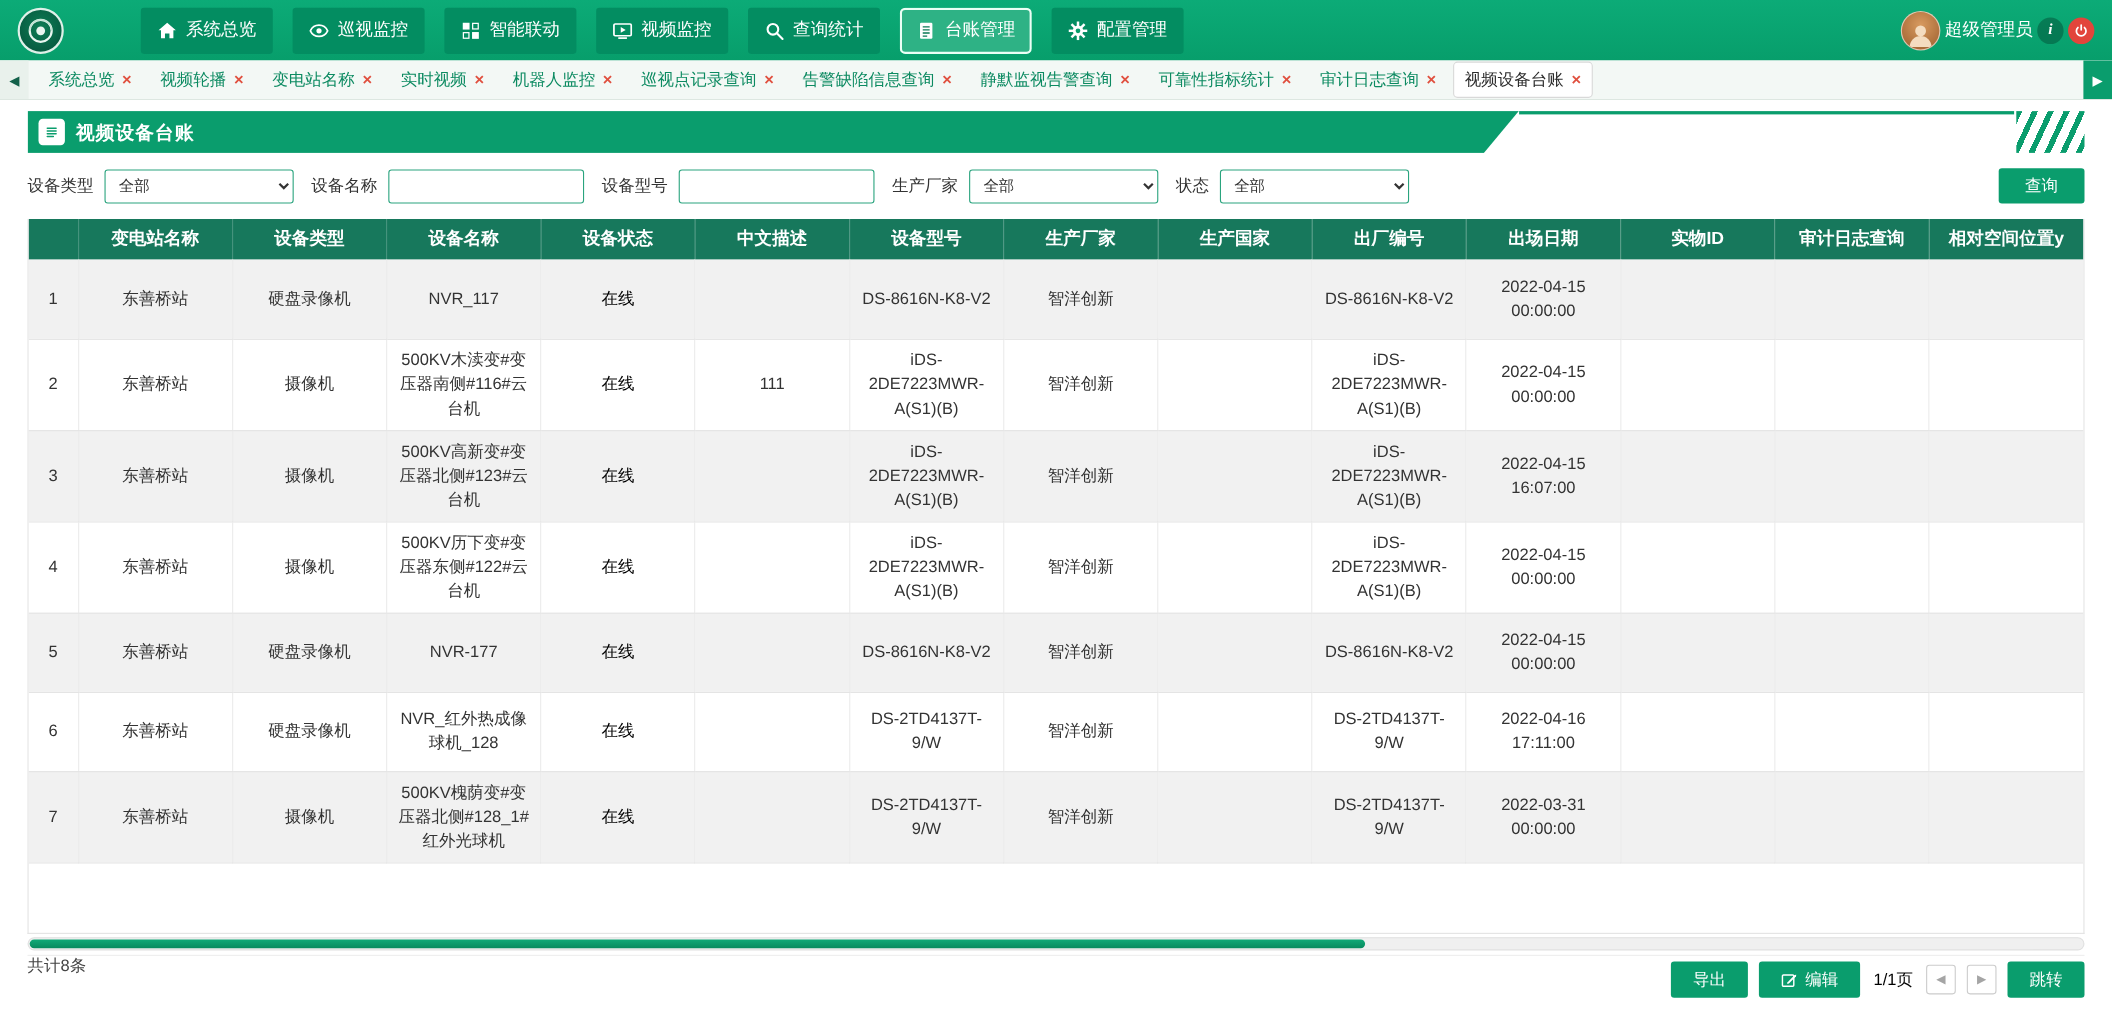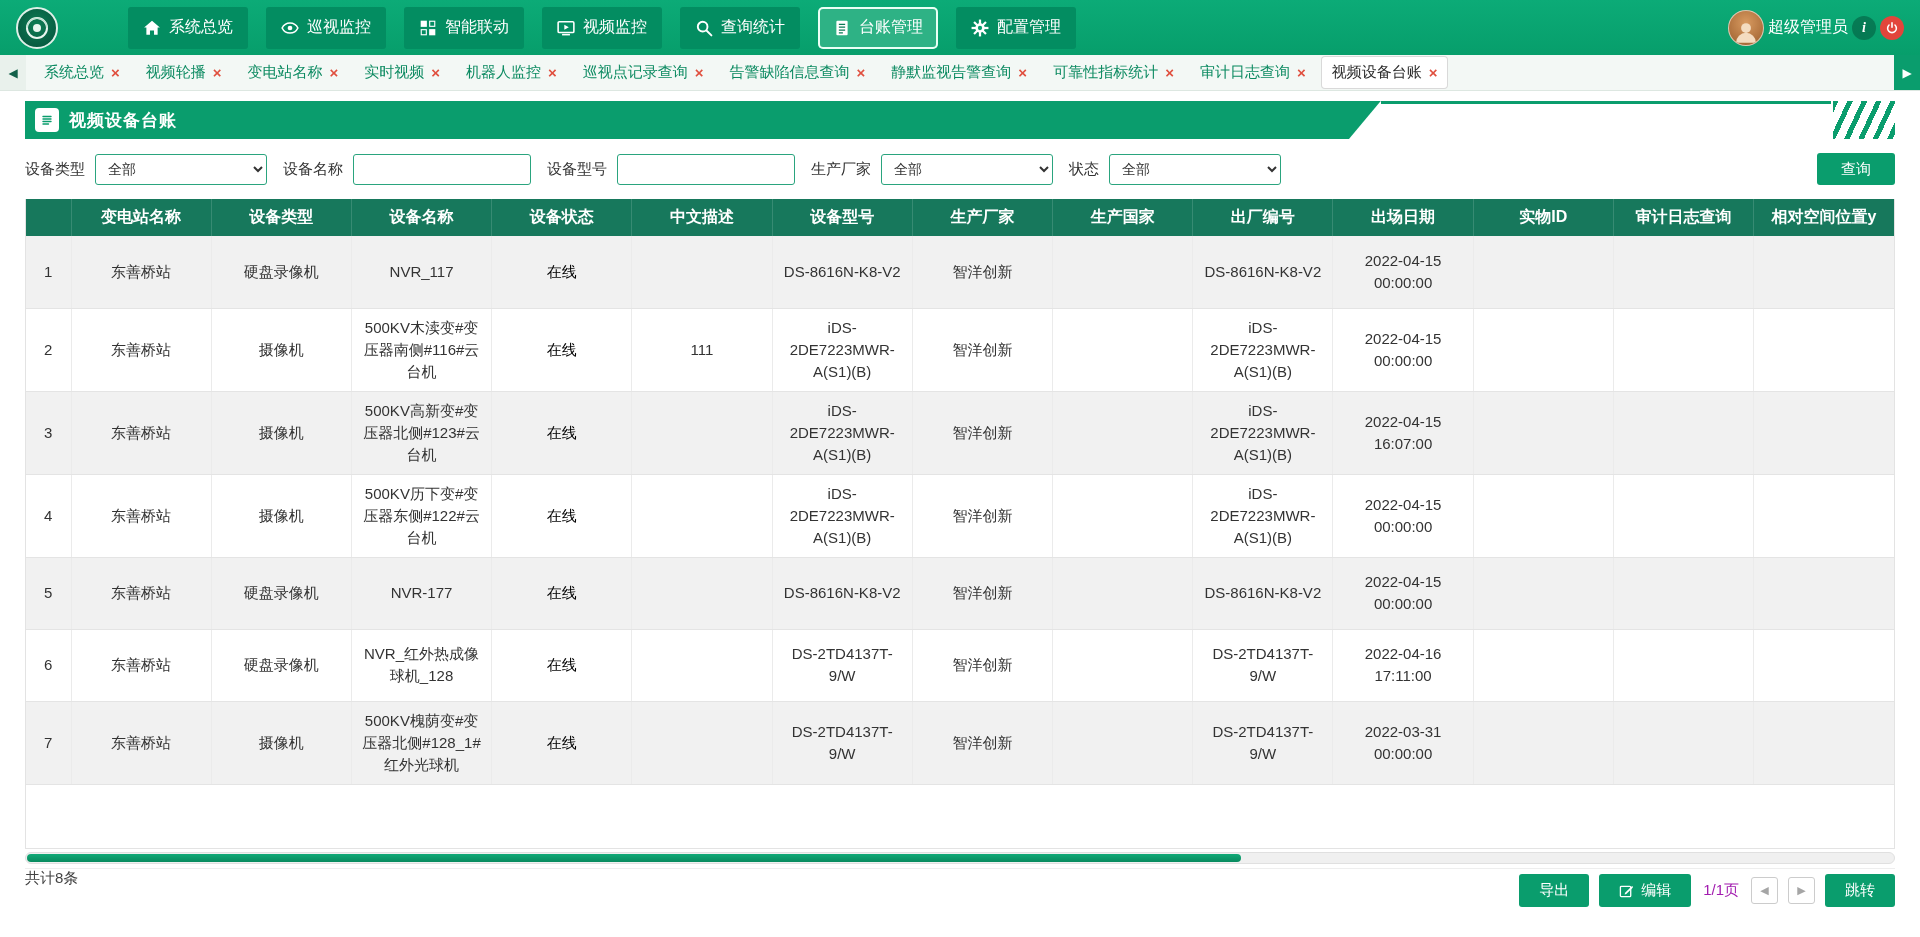--- a/index.html
+++ b/index.html
@@ -73,21 +73,21 @@
 
 
 .hscroll{flex:0 0 12px;height:12px;margin-top:3px;background:#f0f0f0;border:1px solid #e0e0e0;border-radius:6px;position:relative;cursor:pointer}
 .hthumb{position:absolute;left:1px;top:1px;bottom:1px;width:65%;border-radius:5px;background:linear-gradient(180deg,#11aa78,#088a5e)}
 
 
 .table-footer{flex:0 0 52px;display:flex;align-items:flex-start;border-top:1px solid #eee;margin-top:4px;font-size:15px;color:#444}
 .f-right{margin-left:auto;display:flex;align-items:center;gap:10px}
 .btn-footer{height:33px;padding:0 20px}
 .btn-footer svg{width:15px;height:15px}
-.page-indicator{color:#a21caf;margin:12px 2px}
+.page-indicator{color:#000000;margin:12px 2px}
 .pg-btn{width:27px;height:27px;background:#fff;border:1px solid #ccc;border-radius:3px;color:#a5a5a5;font-size:11px;display:flex;align-items:center;justify-content:center;cursor:pointer}
 </style>
 </head>
 <body>
 
 <div class="app">
 
   <header class="topbar">
     <div class="brand">
       <div class="logo">

